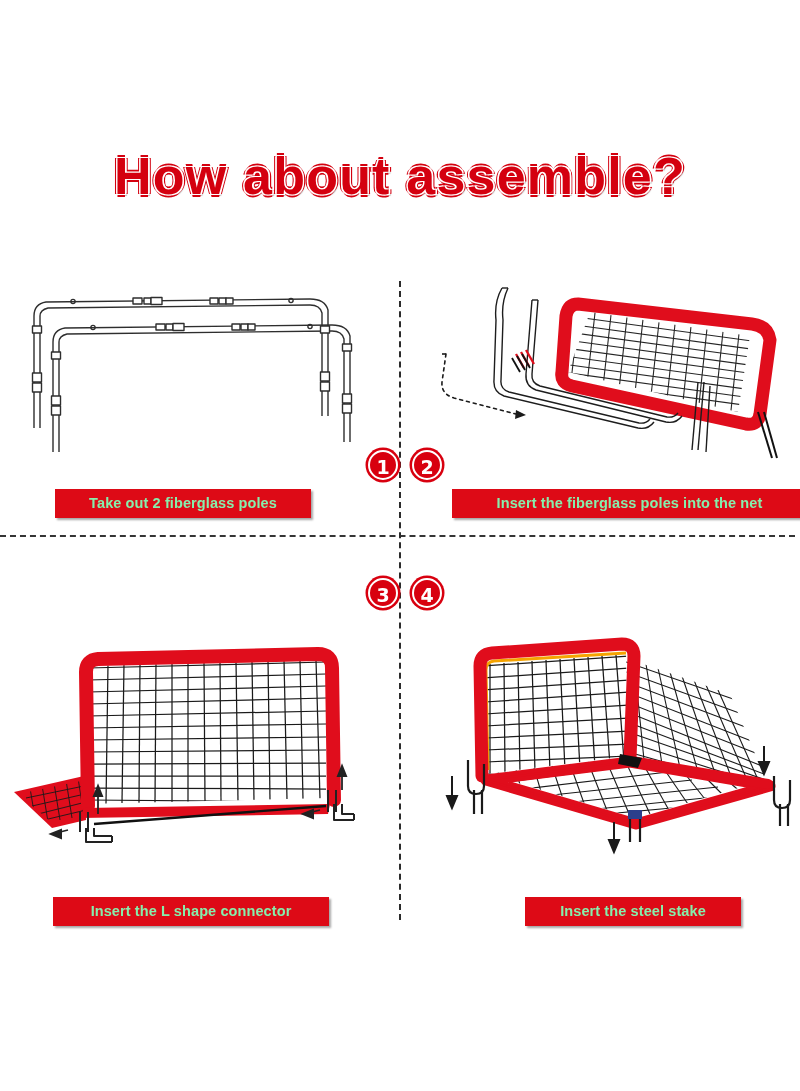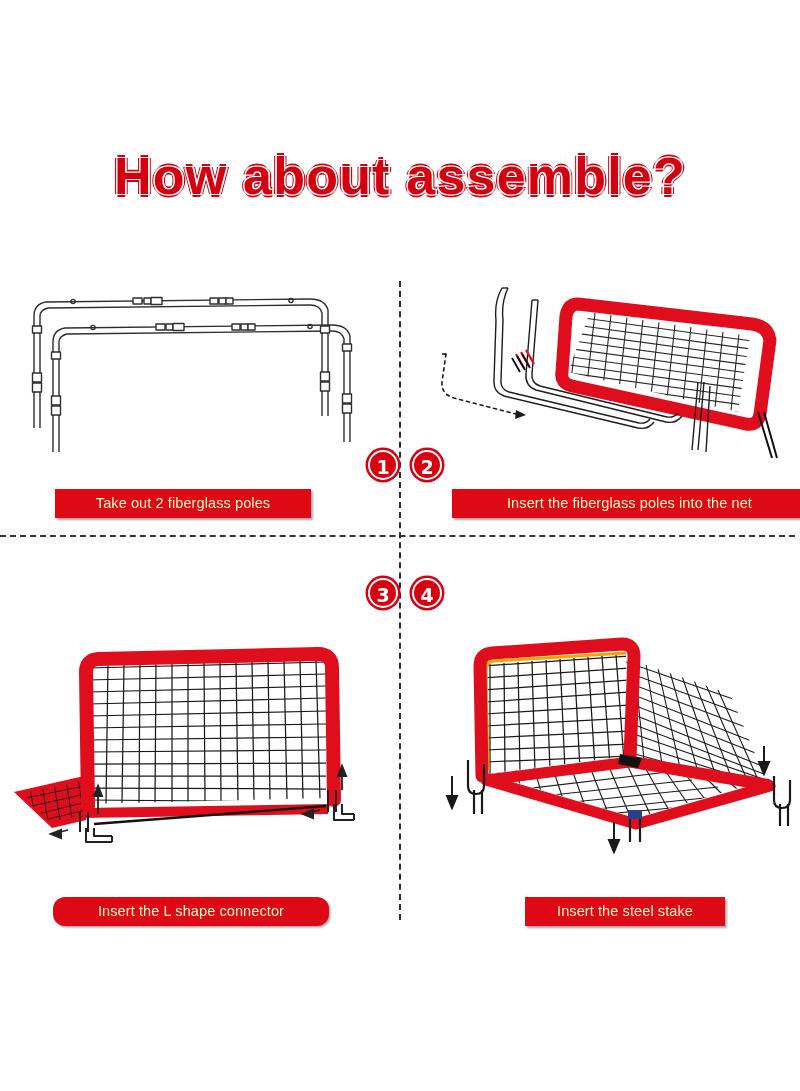--- a/index.html
+++ b/index.html
@@ -70,34 +70,34 @@
   }
   #badge-1 { left: 368px; top: 450px; }
   #badge-2 { left: 412px; top: 450px; }
   #badge-3 { left: 368px; top: 578px; }
   #badge-4 { left: 412px; top: 578px; }
 
   
   .caption {
     position: absolute;
     background: #dd0a16;
-    color: #fef9c3;
+    color: #86efac;
     font-size: 14.5px;
-    font-weight: normal;
+    font-weight: bold;
     text-align: center;
     line-height: 29px;
     height: 29px;
     letter-spacing: 0.1px;
     white-space: nowrap;
     box-shadow: 1.5px 1.5px 2px rgba(0,0,0,0.35);
   }
   #caption-1 { left: 55px;  top: 489px; width: 256px; }
   #caption-2 { left: 452px; top: 489px; width: 355px; }
-  #caption-3 { left: 53px;  top: 897px; width: 276px; border-radius: 12px; }
-  #caption-4 { left: 525px; top: 897px; width: 200px; }
+  #caption-3 { left: 53px;  top: 897px; width: 276px; }
+  #caption-4 { left: 525px; top: 897px; width: 216px; }
 
   
   .panel { position: absolute; }
   #panel-1 { left: 20px;  top: 268px; width: 360px; height: 200px; }
   #panel-2 { left: 420px; top: 262px; width: 378px; height: 210px; }
   #panel-3 { left: 8px;   top: 628px; width: 382px; height: 248px; }
   #panel-4 { left: 430px; top: 628px; width: 368px; height: 248px; }
   .panel svg { display: block; width: 100%; height: 100%; }
 </style>
 </head>

